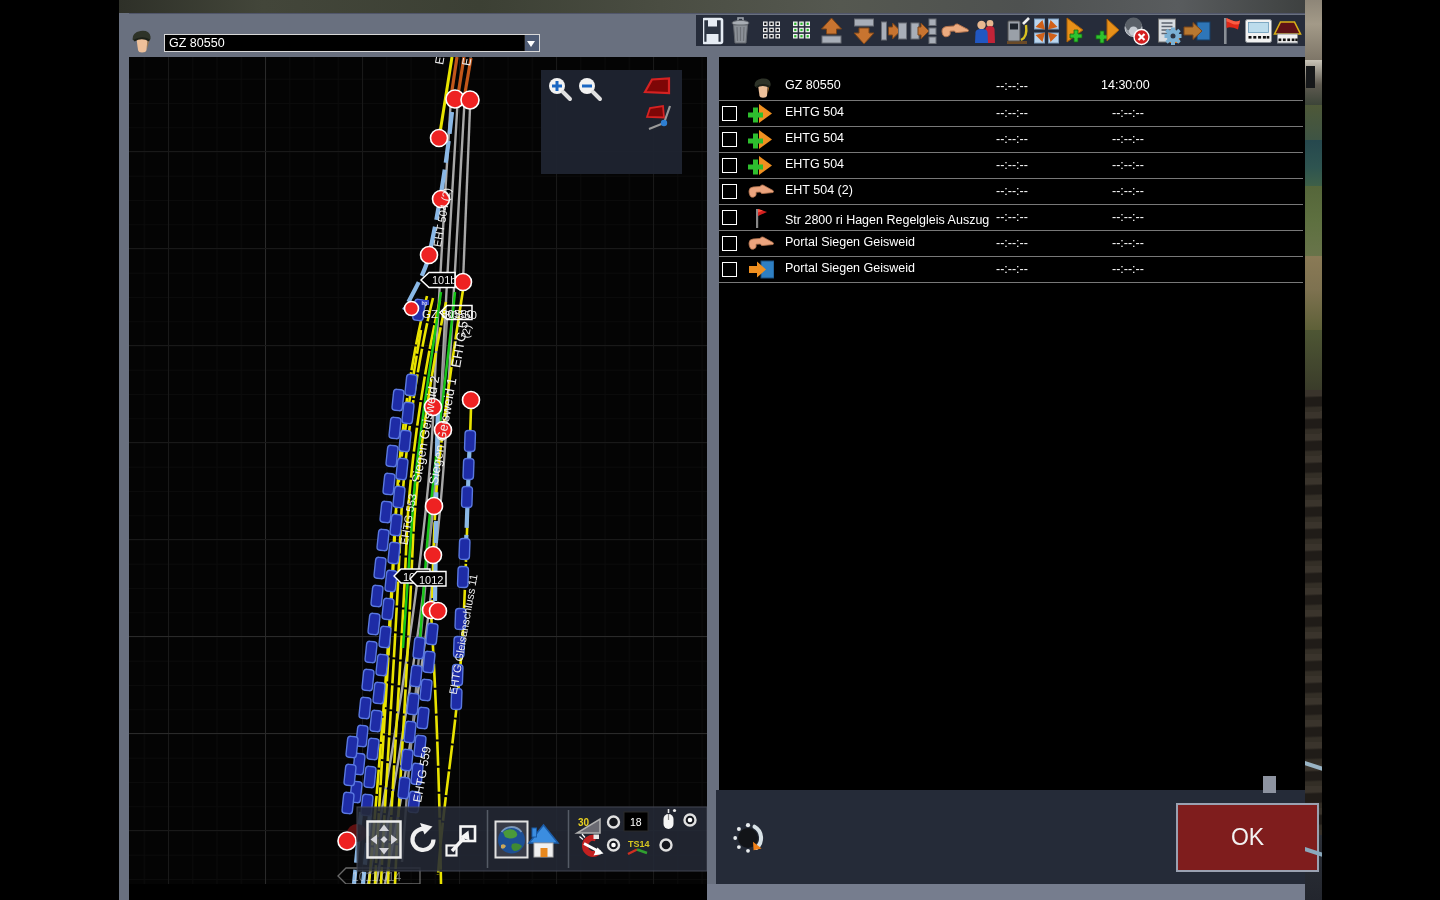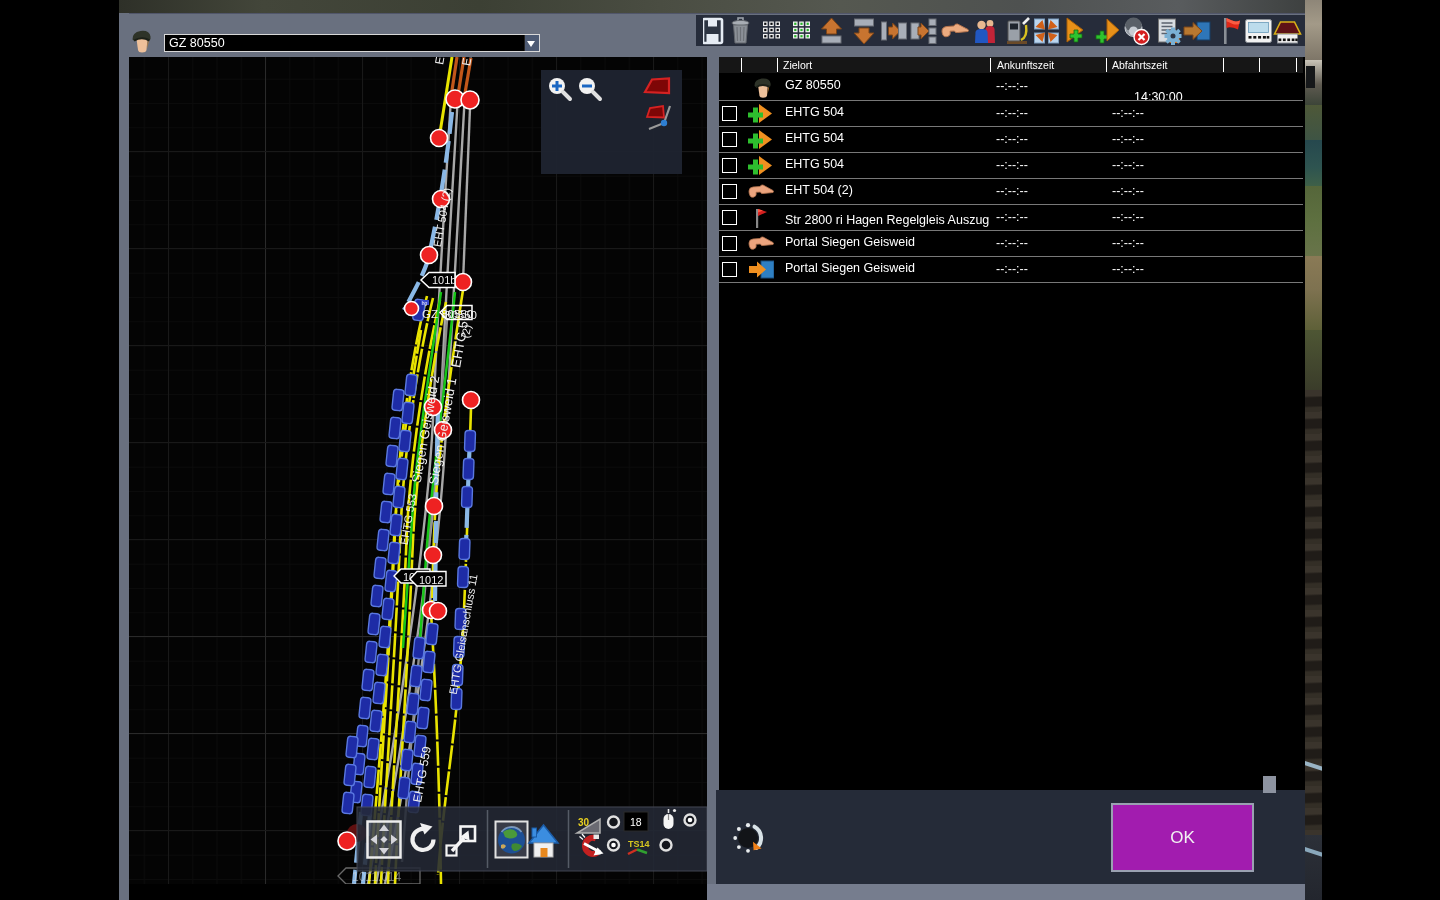--- a/index.html
+++ b/index.html
@@ -450,45 +450,33 @@
         <circle cx="613.5" cy="845" r="5.5" fill="#14161c" stroke="#e0e0e0" stroke-width="2.4"></circle>
         <circle cx="613.5" cy="845" r="2.3" fill="#fff"></circle>
         <text x="628" y="847" font-size="9" fill="#d8c820" font-weight="bold">TS14</text>
         <path d="M628 854 L637 849.5" stroke="#d03020" stroke-width="2.4" fill="none"></path>
         <path d="M637 849.5 L647 853" stroke="#30a030" stroke-width="2.4" fill="none"></path>
         <circle cx="666" cy="845" r="5.5" fill="#14161c" stroke="#e0e0e0" stroke-width="2.4"></circle>
       </g>
     </g>
   </svg>
 
-  <div class="abs" style="left:719px;top:57px;width:584px;height:16px;background:#161616;color:#fff;font-size:10.5px;">
-    <div class="abs" style="left:22px;top:1px;width:1px;height:14px;background:#fff;"></div>
-    <div class="abs" style="left:58px;top:1px;width:1px;height:14px;background:#fff;"></div>
-    <div class="abs" style="left:64px;top:2px;">Zielort</div>
-    <div class="abs" style="left:271px;top:1px;width:1px;height:14px;background:#fff;"></div>
-    <div class="abs" style="left:278px;top:2px;">Ankunftszeit</div>
-    <div class="abs" style="left:387px;top:1px;width:1px;height:14px;background:#fff;"></div>
-    <div class="abs" style="left:393px;top:2px;">Abfahrtszeit</div>
-    <div class="abs" style="left:504px;top:1px;width:1px;height:14px;background:#fff;"></div>
-    <div class="abs" style="left:540px;top:1px;width:1px;height:14px;background:#fff;"></div>
-    <div class="abs" style="left:577px;top:1px;width:1px;height:14px;background:#fff;"></div>
-  </div>
 
   <div id="rows" class="abs" style="left:719px;top:73px;width:584px;height:212px;color:#fff;font-size:12.5px;">
 
     <div class="abs" style="left:0;top:0;width:584px;height:28px;">
       <svg class="abs" style="left:33px;top:2px;" width="22" height="24" viewBox="0 0 24 27">
         <path d="M6.5 12 L17.5 11 L16.5 23 Q16 25.5 12 25.5 Q8.5 25.5 8 23 Z" fill="#eec09a"></path>
         <path d="M15 11.5 L18 11 L17 22 Q18.5 17 18.7 13 Q18.8 11.5 17.5 10.5 Z" fill="#c8832e"></path>
         <path d="M2.5 12.5 Q2 5.5 10.5 4 Q19.5 3 20.5 9.5 Q21 12 19.5 13.5 Q12 8.5 4.5 14 Z" fill="#2e3328"></path>
         <path d="M3.5 12.8 Q11.5 8.0 19.8 12.2 L19 14.4 Q11.5 10.2 4.6 14.6 Z" fill="#1c2018"></path>
       </svg>
       <div class="abs" style="left:66px;top:5px;">GZ 80550</div>
       <div class="abs" style="left:277px;top:6px;font-size:12.5px;">--:--:--</div>
-      <div class="abs" style="left:415px;top:5px;margin-top:12px;">14:30:00</div>
+      <div class="abs" style="left:382px;top:5px;">14:30:00</div>
       <div class="abs" style="left:0;bottom:0;width:584px;height:1px;background:#787878;"></div>
     </div>
 
     <div class="abs" style="left:0;top:28px;width:584px;height:26px;">
       <div class="abs" style="left:3px;top:5px;width:15px;height:15px;border:1.5px solid #fff;background:#000;"></div>
       <svg class="abs" style="left:29px;top:3px;" width="24" height="21" viewBox="0 0 24 21">
         <polygon points="11,0 24,9.5 11,19" fill="#f09020"></polygon>
         <polygon points="5,6 10,6 10,11 15,11 15,16 10,16 10,21 5,21 5,16 0,16 0,11 5,11" fill="#2ebe2e" transform="translate(0,-2.5)"></polygon>
       </svg>
       <div class="abs" style="left:66px;top:4px;">EHTG 504</div>
@@ -564,21 +552,21 @@
       </svg>
       <div class="abs" style="left:66px;top:4px;">Portal Siegen Geisweid</div>
       <div class="abs" style="left:277px;top:5px;font-size:12.5px;">--:--:--</div>
       <div class="abs" style="left:393px;top:5px;font-size:12.5px;">--:--:--</div>
       <div class="abs" style="left:0;bottom:0;width:584px;height:1px;background:#787878;"></div>
     </div>
   </div>
 
   <div class="abs" style="left:1263px;top:776px;width:13px;height:17px;background:#8d93a0;"></div>
 
-  <div class="abs" style="left:1111px;top:803px;width:143px;height:69px;background:#a21caf;border:2px solid #9aa1b1;color:#f2f2f2;font-size:17px;text-align:center;line-height:65px;">OK</div>
+  <div class="abs" style="left:1176px;top:803px;width:143px;height:69px;background:#7f1d1d;border:2px solid #9aa1b1;color:#f2f2f2;font-size:23px;text-align:center;line-height:65px;">OK</div>
 
   <svg class="abs" style="left:731px;top:820px;" width="36" height="36" viewBox="0 0 36 36">
     <circle cx="17" cy="18" r="10" fill="#121418"></circle>
     <g fill="#e8ecee">
       <circle cx="17" cy="5.2" r="2.1"></circle>
       <circle cx="7.9" cy="8.9" r="2.0"></circle>
       <circle cx="4.2" cy="18" r="1.9"></circle>
       <circle cx="7.9" cy="27.1" r="1.9"></circle>
       <circle cx="17" cy="30.8" r="1.9"></circle>
     </g>

